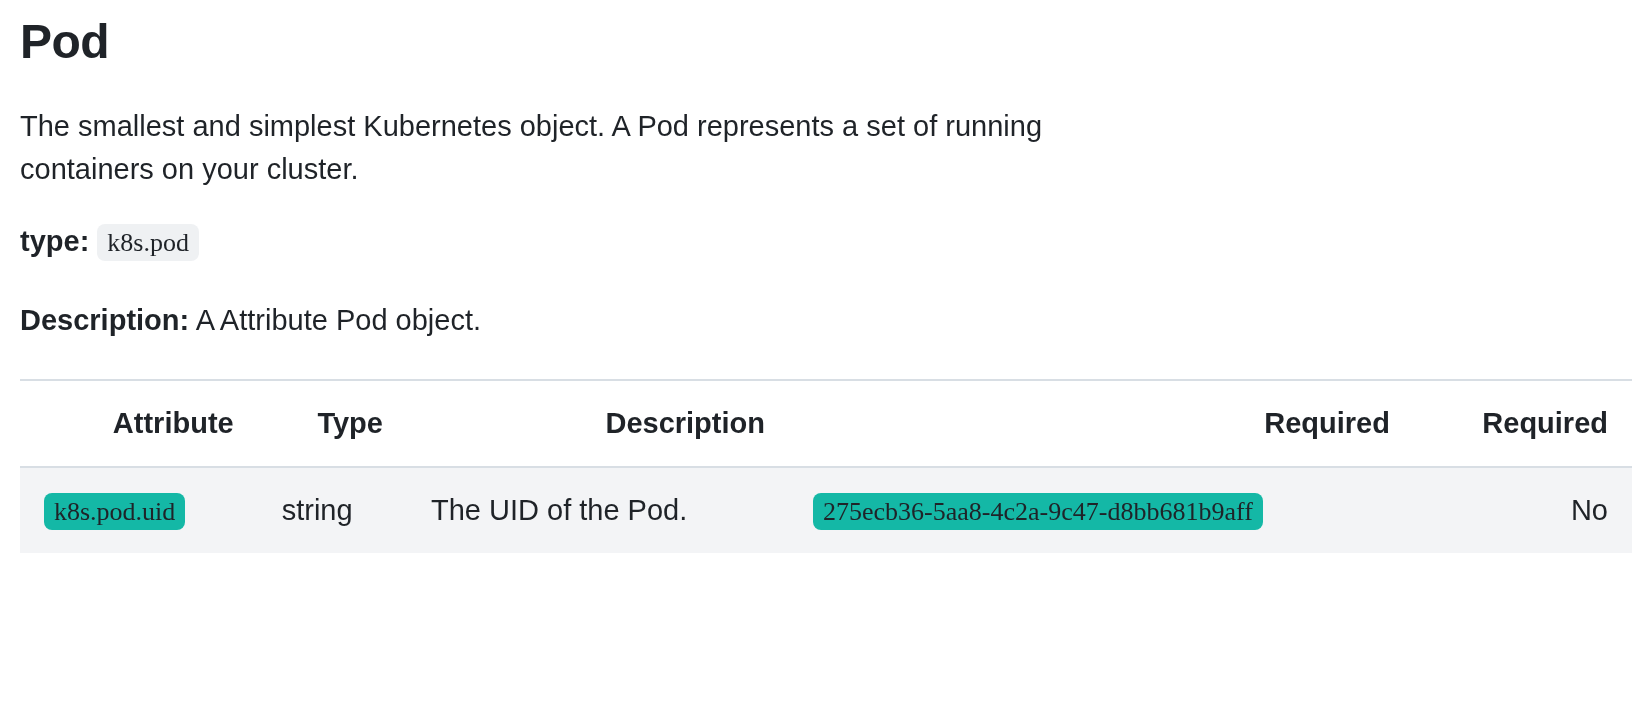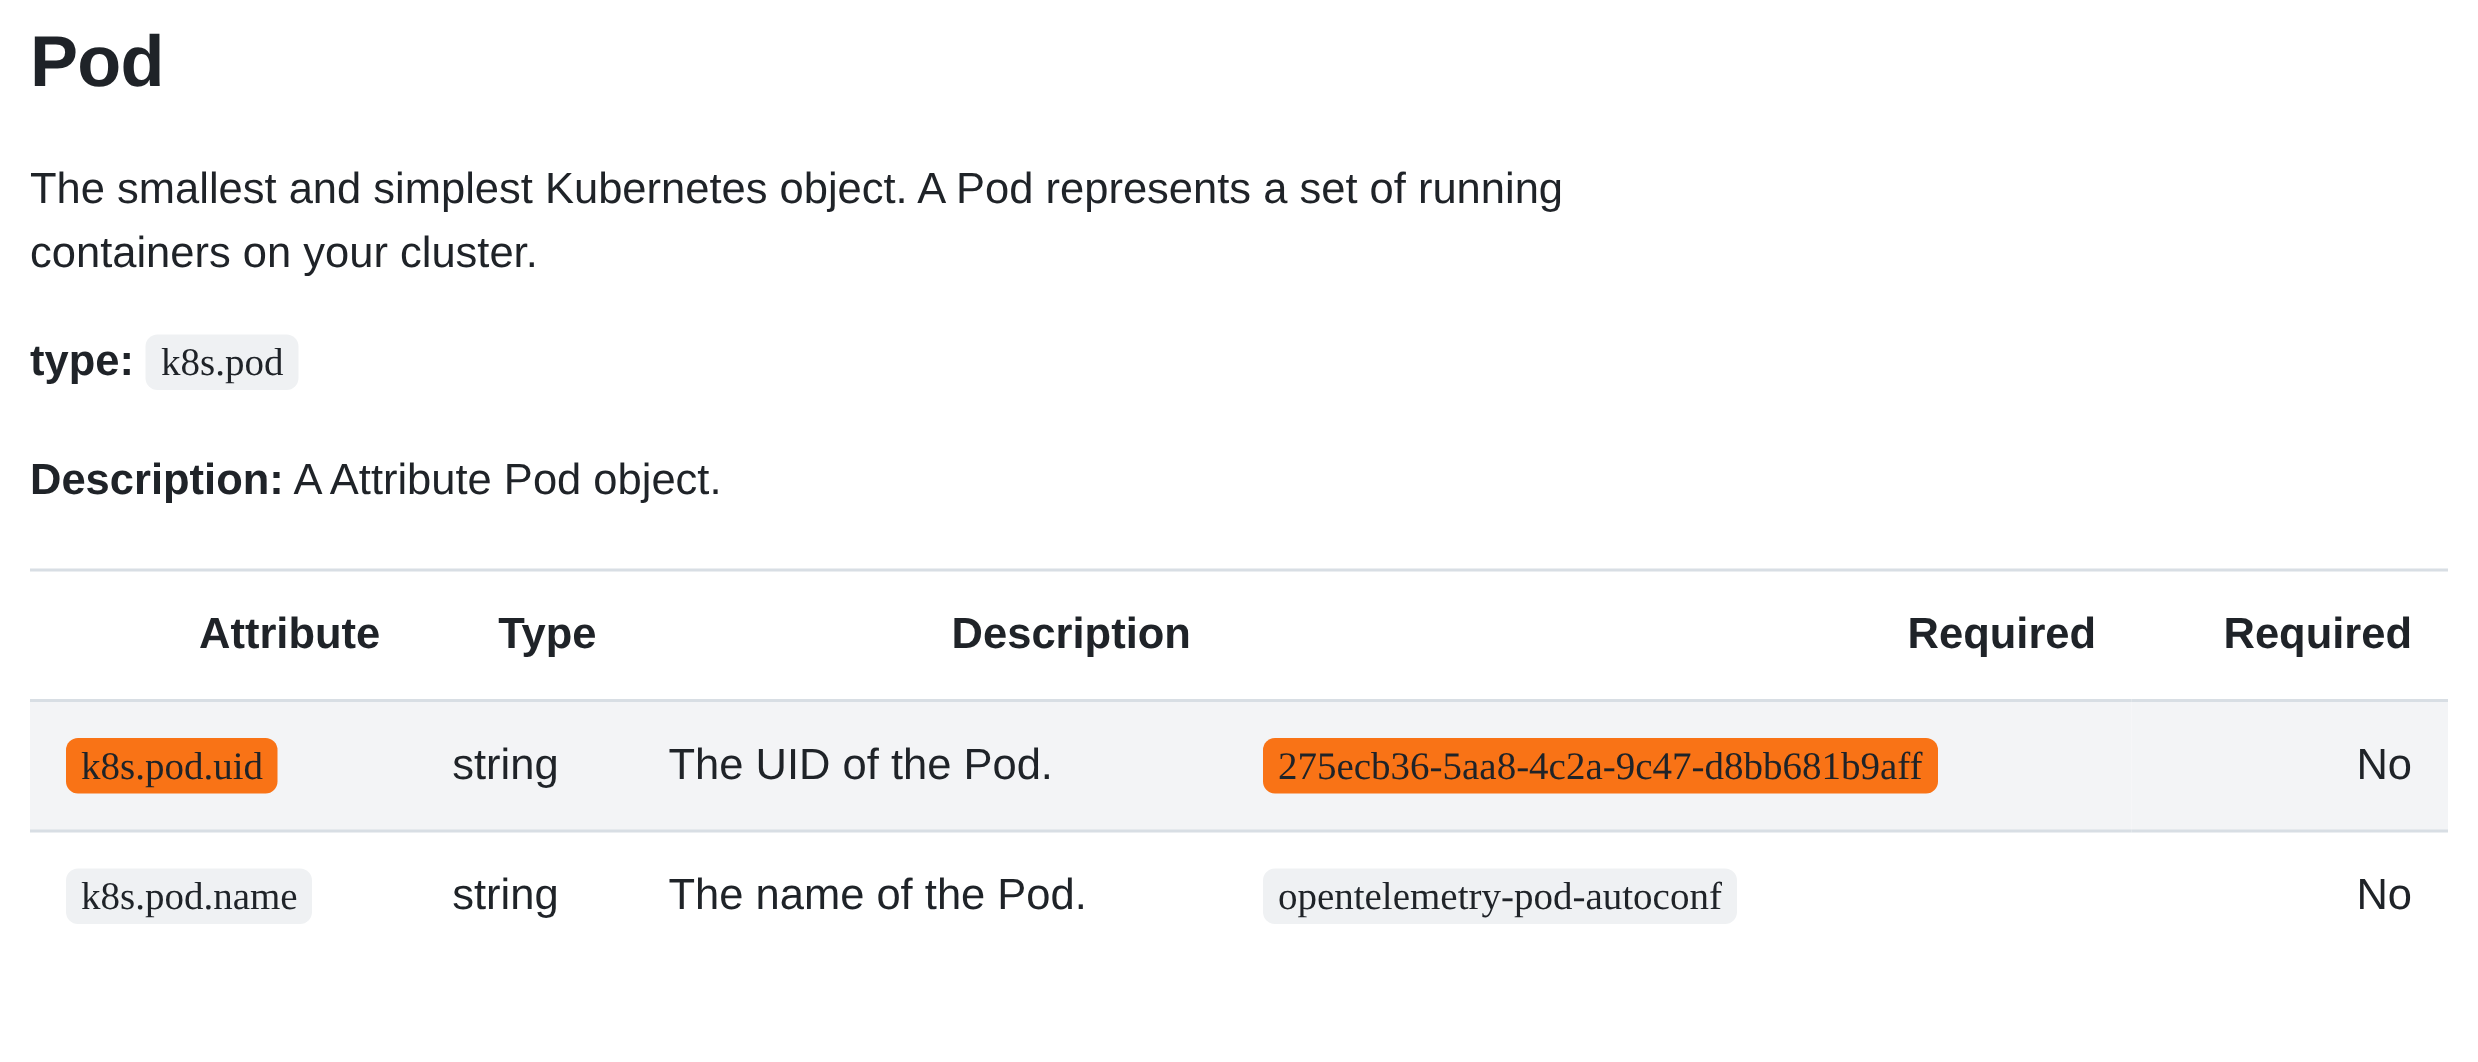--- a/index.html
+++ b/index.html
@@ -64,21 +64,21 @@
       border-bottom: 2px solid #d8dee4;
       vertical-align: middle;
     }
     tbody tr:nth-child(odd) {
       background: #f3f4f6;
     }
     tbody tr:last-child td {
       border-bottom: none;
     }
     tbody code {
-      background: #f97316;
+      background: #14b8a6;
     }
     tbody tr:nth-child(even) code {
       background: #eff1f3;
     }
     thead th:last-child,
     tbody td:last-child {
       text-align: right;
     }
   </style>
 </head>
@@ -111,21 +111,14 @@
     </tr>
   </thead>
   <tbody>
     <tr>
       <td><code>k8s.pod.uid</code></td>
       <td>string</td>
       <td>The UID of the Pod.</td>
       <td><code>275ecb36-5aa8-4c2a-9c47-d8bb681b9aff</code></td>
       <td>No</td>
     </tr>
-    <tr>
-      <td><code>k8s.pod.name</code></td>
-      <td>string</td>
-      <td>The name of the Pod.</td>
-      <td><code>opentelemetry-pod-autoconf</code></td>
-      <td>No</td>
-    </tr>
   </tbody>
 </table>
 
 </body></html>

